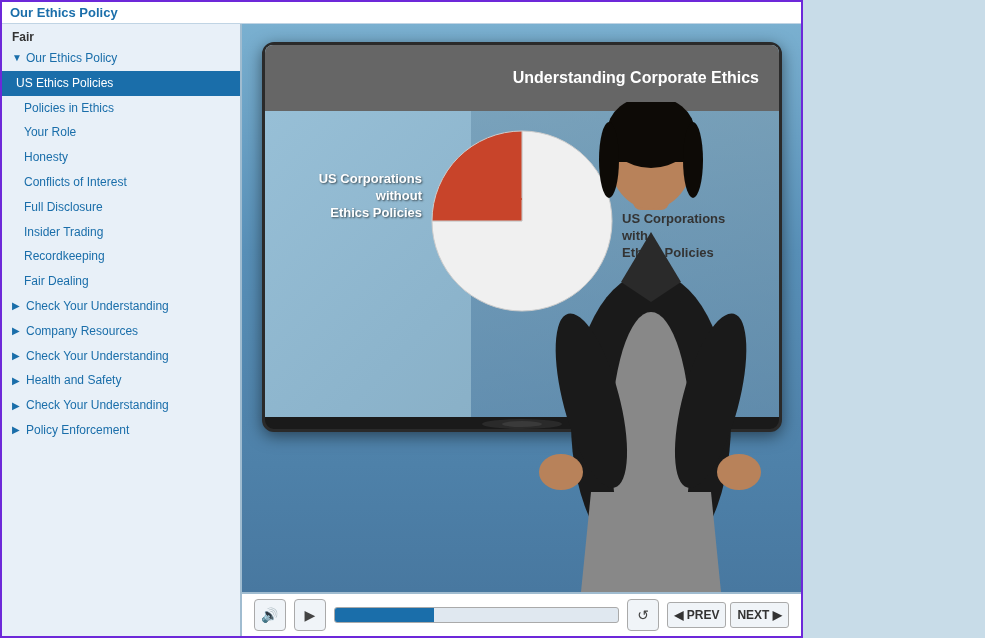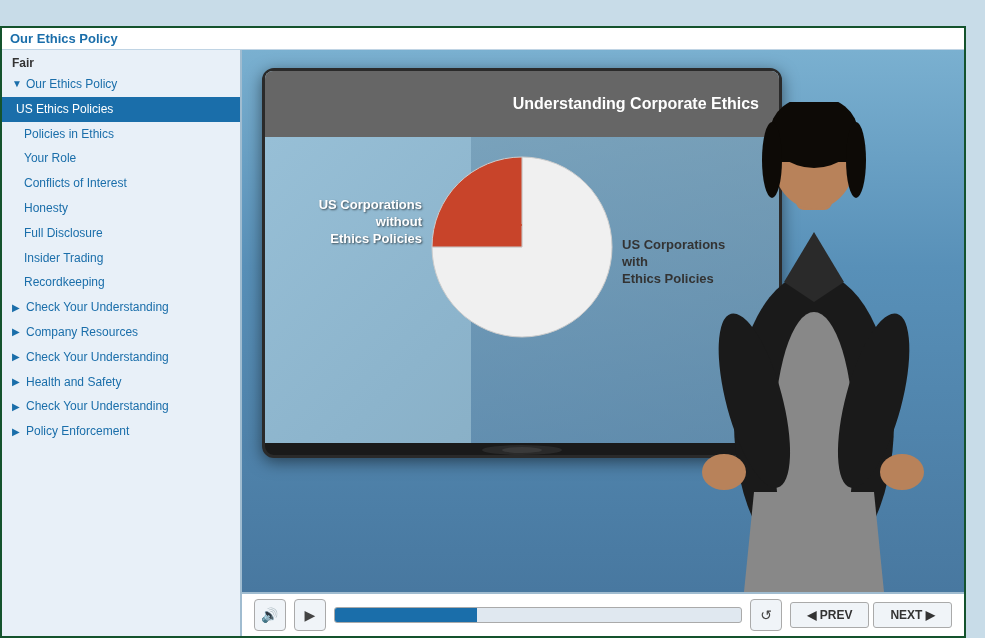--- a/index.html
+++ b/index.html
@@ -7,27 +7,26 @@
       font-family: Arial, sans-serif;
       background: #c8dce8;
       width: 985px;
       height: 638px;
       overflow: hidden;
       display: flex;
       flex-direction: column;
     }
 
     .outer-wrapper {
-      border: 2px solid #14532d;
+      border: 2px solid #6d28d9;
       background: #c8dce8;
-      width: 966px;
+      width: 803px;
       height: 638px;
       display: flex;
       flex-direction: column;
-      margin-top: 26px;
     }
 
     
     .header {
       background: #fff;
       padding: 4px 8px;
       border-bottom: 1px solid #c0d4e4;
       display: flex;
       align-items: center;
       height: 22px;
@@ -333,21 +332,21 @@
       background: #1a6eaa;
       width: 35%;
     }
 
     .nav-buttons {
       display: flex;
       gap: 4px;
     }
 
     .nav-btn {
-      padding: 5px 16px;
+      padding: 5px 6px;
       border: 1px solid #aaa;
       border-radius: 3px;
       background: #f0f4f8;
       cursor: pointer;
       font-size: 12px;
       font-weight: bold;
       color: #333;
       display: flex;
       align-items: center;
       gap: 3px;
@@ -376,33 +375,36 @@
           <div class="nav-item active">
             <span>US Ethics Policies</span>
           </div>
           <div class="nav-item sub-item">
             <span>Policies in Ethics</span>
           </div>
           <div class="nav-item sub-item">
             <span>Your Role</span>
           </div>
           <div class="nav-item sub-item">
+            <span>Honesty</span>
+          </div>
+          <div class="nav-item sub-item">
             <span>Conflicts of Interest</span>
           </div>
           <div class="nav-item sub-item">
-            <span>Honesty</span>
-          </div>
-          <div class="nav-item sub-item">
             <span>Full Disclosure</span>
           </div>
           <div class="nav-item sub-item">
             <span>Insider Trading</span>
           </div>
           <div class="nav-item sub-item">
             <span>Recordkeeping</span>
+          </div>
+          <div class="nav-item sub-item">
+            <span>Fair Dealing</span>
           </div>
           <div class="nav-item section-header">
             <span class="nav-arrow">▶</span>
             <span>Check Your Understanding</span>
           </div>
           <div class="nav-item section-header">
             <span class="nav-arrow">▶</span>
             <span>Company Resources</span>
           </div>
           <div class="nav-item section-header">

